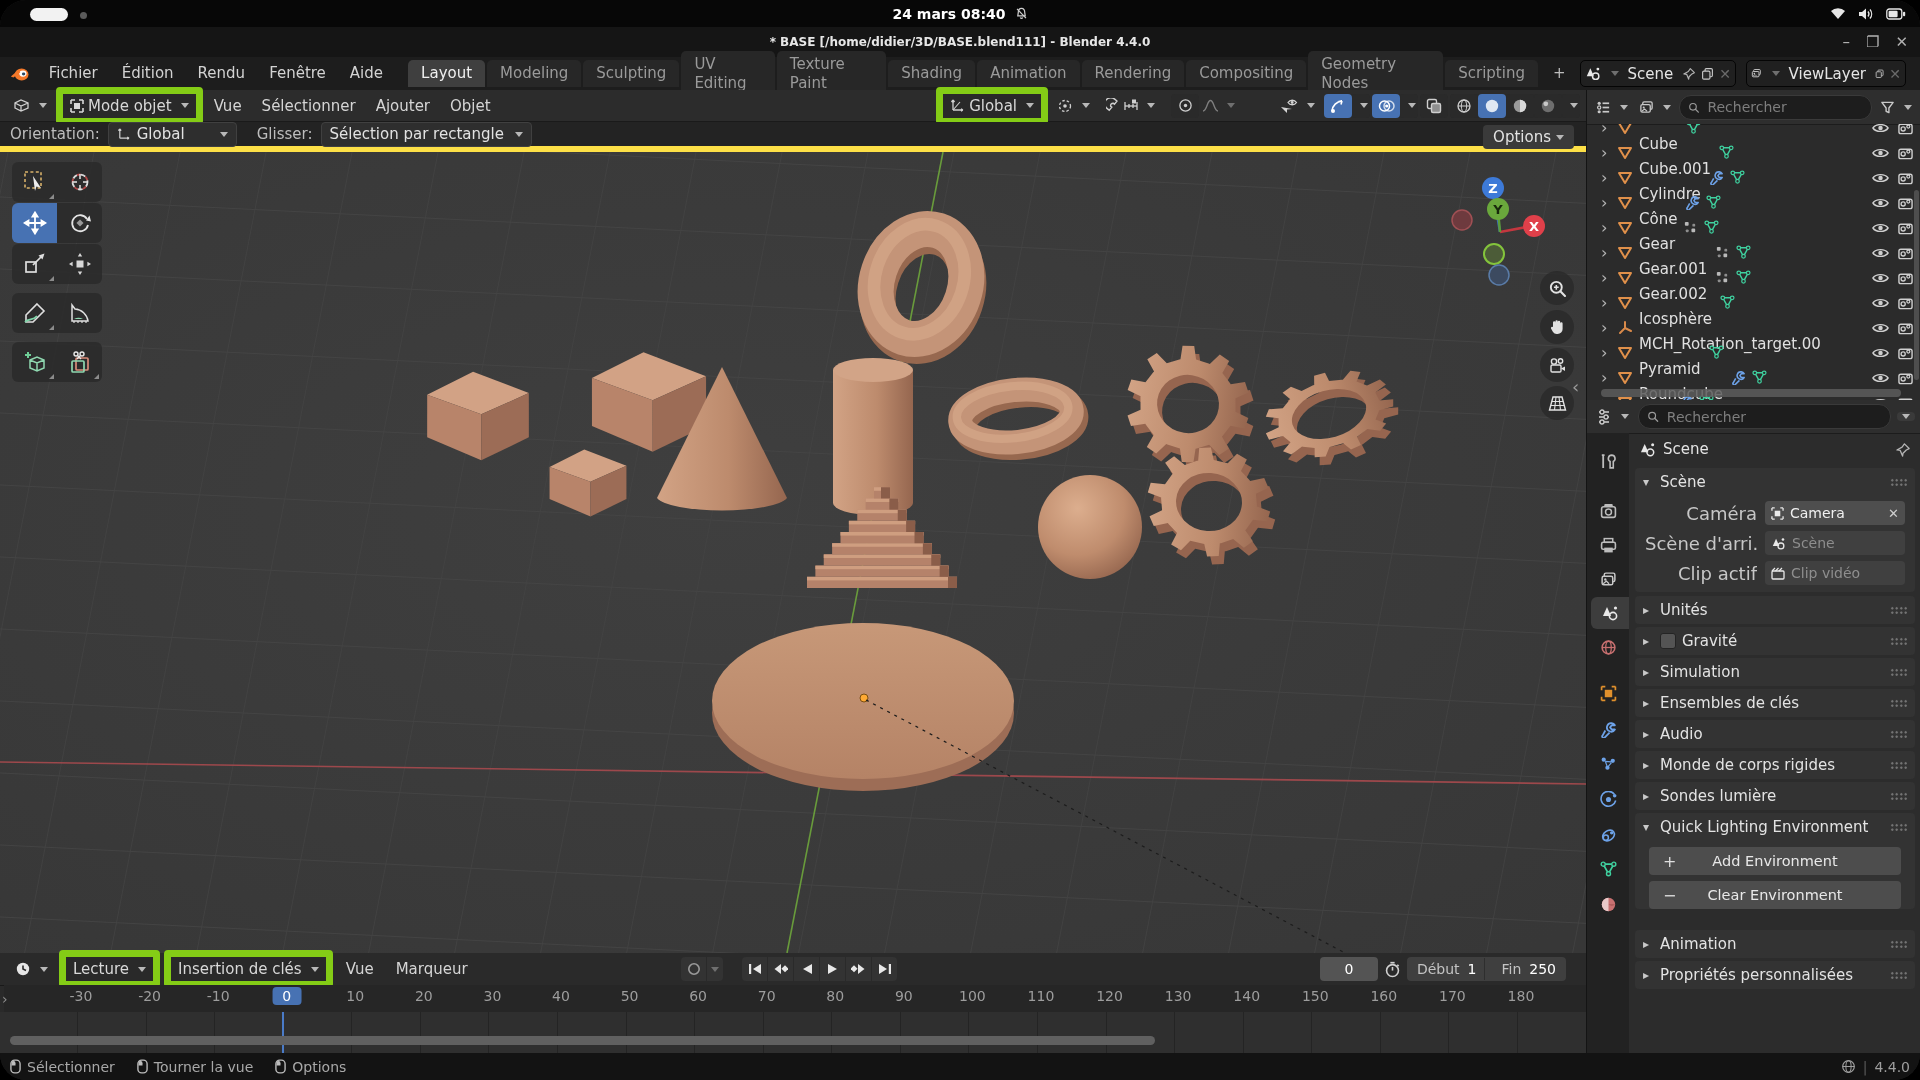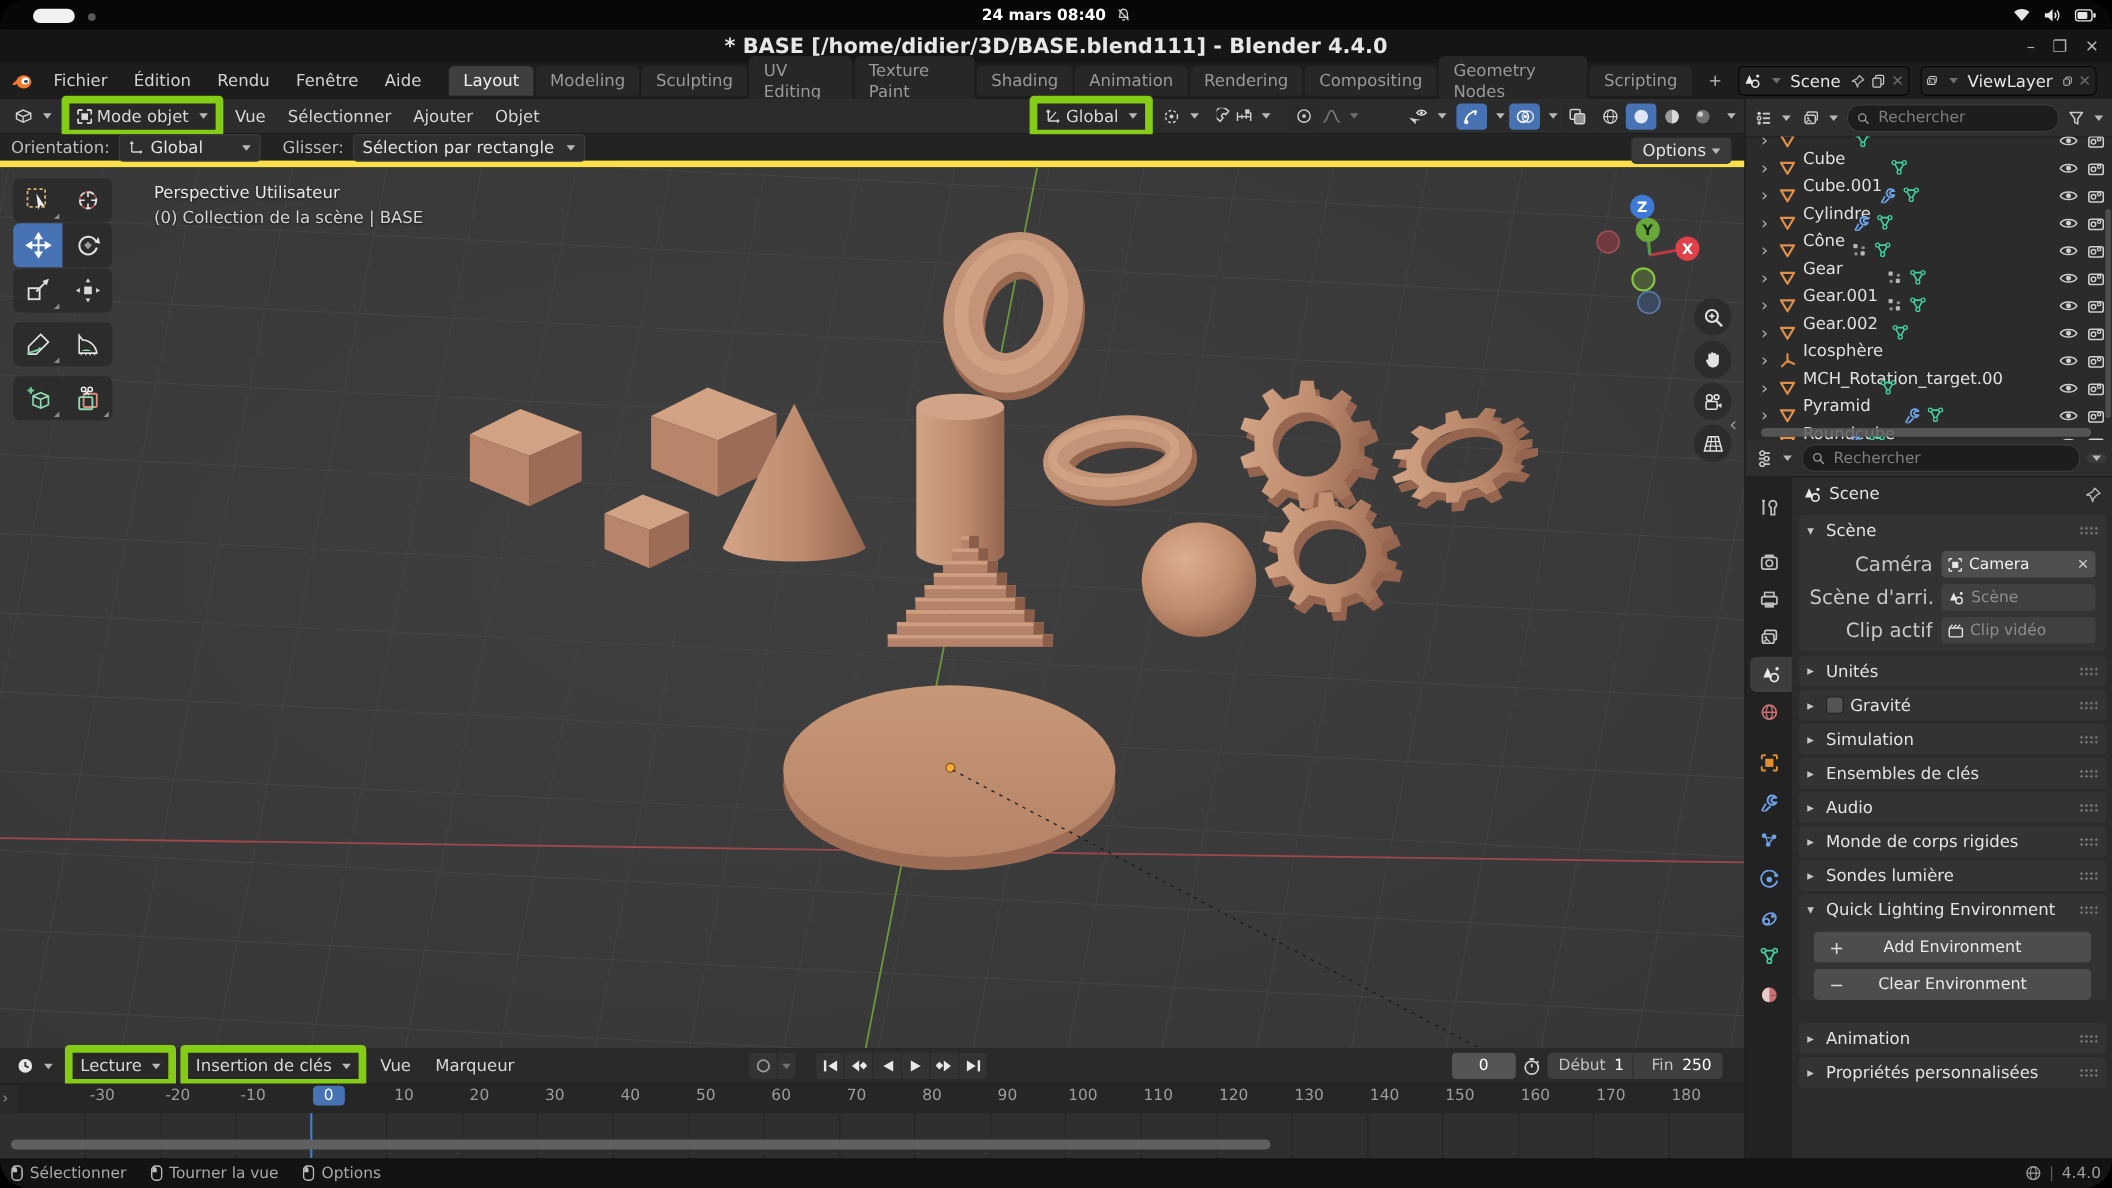--- a/index.html
+++ b/index.html
@@ -13,21 +13,21 @@
 
   
   #os-bar{left:0;top:0;width:1920px;height:27px;background:#070707;color:#fff;}
   #os-pill{left:30px;top:8px;width:38px;height:13px;border-radius:7px;background:#f2f2f2;}
   #os-dot{left:80px;top:12px;width:7px;height:7px;border-radius:4px;background:#5a5a5a;}
   #os-clock{left:0;top:0;width:100%;height:27px;display:flex;align-items:center;justify-content:center;gap:9px;font-size:14px;font-weight:bold;}
   #os-right{right:14px;top:0;height:27px;display:flex;align-items:center;gap:12px;}
 
   
   #title-bar{left:0;top:27px;width:1920px;height:30px;background:#151515;}
-  #title-text{width:100%;text-align:center;line-height:30px;font-weight:bold;font-size:19px;color:#e7e7e7;}
+  #title-text{width:100%;text-align:center;line-height:30px;font-weight:bold;font-size:12px;color:#e7e7e7;}
   #win-controls{position:absolute;right:12px;top:0;height:30px;display:flex;gap:16px;align-items:center;color:#b0b0b0;font-size:15px;}
   #win-controls span{cursor:default;}
 
   
   #topbar{left:0;top:57px;width:1920px;height:33px;background:#1d1d1d;display:flex;align-items:center;border-bottom:1px solid #111;}
   .menu-item{padding:0 12px;color:#d3d3d3;line-height:33px;font-size:15px;cursor:default;}
   .ws-tab{padding:4px 13px;margin:0 1px;color:#9a9a9a;font-size:15px;border-radius:5px 5px 0 0;background:#272727;line-height:19px;}
   .ws-tab.active{background:#3f3f3f;color:#efefef;}
   .ws-tab.plus{background:transparent;color:#bdbdbd;}
   .id-block{display:flex;align-items:center;background:#202020;border:1px solid #050505;border-radius:5px;height:25px;padding:0 4px;gap:5px;}
@@ -97,21 +97,21 @@
   .pfield{display:flex;align-items:center;background:#4e4e4e;border-radius:4px;height:24px;padding:0 6px;gap:6px;color:#f0f0f0;font-size:14px;}
   .pfield.ph{background:#404040;color:#8e8e8e;}
   .pfield .x{margin-left:auto;color:#cfcfcf;font-size:13px;}
   .pbtn{display:flex;align-items:center;justify-content:center;position:relative;background:#4d4d4d;border-radius:4px;height:28px;margin:6px 14px;color:#e8e8e8;font-size:14.5px;}
   .pbtn .sign{position:absolute;left:14px;font-size:16px;color:#dedede;}
   .chk{width:14px;height:14px;border-radius:3px;background:#545454;border:1px solid #242424;}
 
   
   #timeline{left:0;top:953px;width:1586px;height:100px;background:#2a2a2a;}
   #tl-header{display:flex;align-items:center;height:32px;padding:0 8px;gap:4px;border-bottom:1px solid #191919;background:#2a2a2a;}
-  #tl-ruler{position:absolute;left:16px;top:32px;width:1586px;height:27px;background:#262626;}
+  #tl-ruler{position:absolute;left:4px;top:32px;width:1586px;height:27px;background:#262626;}
   .tick{position:absolute;top:3px;transform:translateX(-50%);color:#9d9d9d;font-size:14px;}
   .tick.tick-current{background:#4772b3;color:#fff;border-radius:4px;padding:1px 10px;top:2px;font-size:14px;}
   #tl-tracks{position:absolute;left:0;top:59px;width:1586px;height:41px;background:#2f2f2f;overflow:hidden;}
   .tl-line{position:absolute;top:0;width:1px;height:41px;background:rgba(0,0,0,.22);}
   #playhead{position:absolute;left:282px;top:59px;width:2px;height:41px;background:#4a7bc8;}
   #tl-scroll{position:absolute;left:10px;top:83px;width:1145px;height:9px;border-radius:5px;background:#606060;}
   .tl-btn{width:25px;height:24px;background:#333333;display:flex;align-items:center;justify-content:center;}
   #tl-right{position:absolute;right:20px;top:4px;display:flex;align-items:center;gap:6px;}
   .frame-field{background:#545454;border-radius:4px;width:58px;height:24px;color:#fff;display:flex;align-items:center;justify-content:center;font-size:14px;}
   #range-grp{display:flex;align-items:center;background:#3f3f3f;border-radius:4px;height:24px;padding:0 10px;gap:8px;font-size:14px;}
@@ -620,24 +620,20 @@
             <rect x="874" y="335.2" width="16" height="11.2" fill="#b5826a"></rect>
             <rect x="874" y="335.2" width="16" height="3.5839999999999996" fill="#cf9e80"></rect>
             <rect x="881" y="335.2" width="9" height="11.2" fill="#8a5d49"></rect>
             <ellipse cx="863" cy="561" rx="151" ry="78" fill="#9d6d56"></ellipse>
             <ellipse cx="863" cy="549" rx="151" ry="78" fill="url(#diskG)"></ellipse>
             <circle cx="864" cy="546" r="4" fill="#ffaa33" stroke="#7a4e12" stroke-width="1"></circle>
             <line x1="866" y1="548" x2="1345" y2="801" stroke="#1c1c1c" stroke-width="1.2" stroke-dasharray="3 5"></line>
           </g>
       </svg>
 
-      <div id="overlay-text" class="abs">
-        <div>Perspective Utilisateur</div>
-        <div class="l2">(0) Collection de la scène | BASE</div>
-      </div>
 
       
       <div id="vp-toolbar" class="abs">
         <div class="tb-row">
           <div class="tb-btn">
             <svg width="24" height="24" viewBox="0 0 24 24">
                 <rect x="2" y="2" width="16" height="16" fill="none" stroke="#d8b16a" stroke-width="1.6" stroke-dasharray="3 2.4"></rect>
                 <path d="M10 9 L18 21 L13.5 19.5 L12 24 Z" fill="#ededed" transform="translate(0,-3)"></path>
               </svg>
             <span class="corner"></span>

